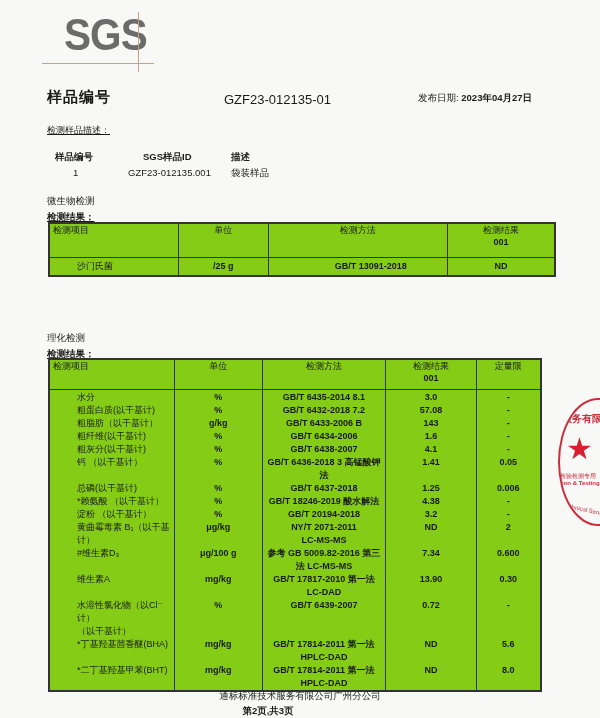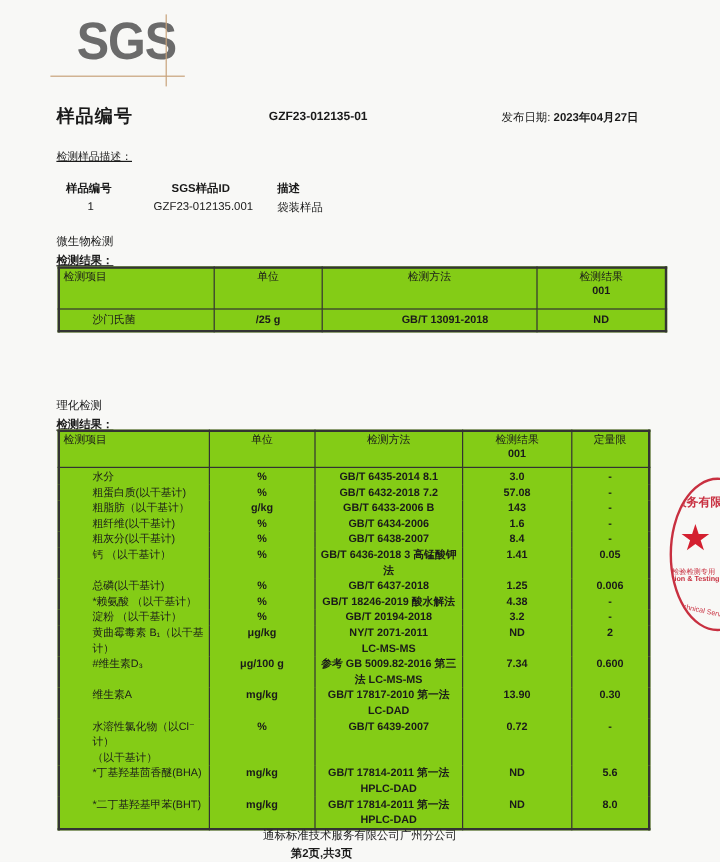--- a/index.html
+++ b/index.html
@@ -9,21 +9,21 @@
   .page { position: absolute; left: 0; top: 0; width: 600px; height: 718px; background: #f8f8f6; }
 
   
   .logo { position: absolute; left: 42px; top: 6px; width: 115px; height: 62px; }
   .logo-text { position: absolute; left: 22px; top: 4px; font-family: "Liberation Sans", sans-serif; font-weight: bold; font-size: 44px; color: #6b6b6b; letter-spacing: -1px; transform: scaleX(0.92); transform-origin: left top; line-height: 50px; }
   .logo-hline { position: absolute; left: 0; top: 57px; width: 112px; height: 1px; background: #c7a27a; }
   .logo-vline { position: absolute; left: 96px; top: 6px; width: 1px; height: 60px; background: #c7a27a; }
 
   
   .hdr-title { position: absolute; left: 47px; top: 88px; font-size: 15px; font-weight: bold; letter-spacing: 1px; }
-  .hdr-no { position: absolute; left: 224px; top: 92px; font-size: 10px; font-weight: bold; }
+  .hdr-no { position: absolute; left: 224px; top: 92px; font-size: 13px; font-weight: normal; }
   .hdr-date { position: absolute; left: 418px; top: 92px; font-size: 9.5px; }
   .hdr-date span { font-weight: normal; }
 
   .sec-sample { position: absolute; left: 47px; top: 124px; font-size: 9px; text-decoration: underline; }
 
   .sample-grid { position: absolute; left: 47px; top: 151px; font-size: 9.5px; }
   .sample-grid .c { position: absolute; white-space: nowrap; }
   .sample-grid .h { font-weight: bold; }
 
   .sec-label { position: absolute; left: 47px; font-size: 9.5px; }
@@ -207,21 +207,21 @@
           <td class="first">
             <div>粗灰分(以干基计)</div>
           </td>
           <td class="bold">
             <div>%</div>
           </td>
           <td class="bold">
             <div>GB/T 6438-2007</div>
           </td>
           <td class="bold">
-            <div>8.4</div>
+            <div>4.1</div>
           </td>
           <td class="bold">
             <div>-</div>
           </td>
         </tr>
         <tr style="height: 26px;">
           <td class="first">
             <div>钙 （以干基计）</div>
           </td>
           <td class="bold">

